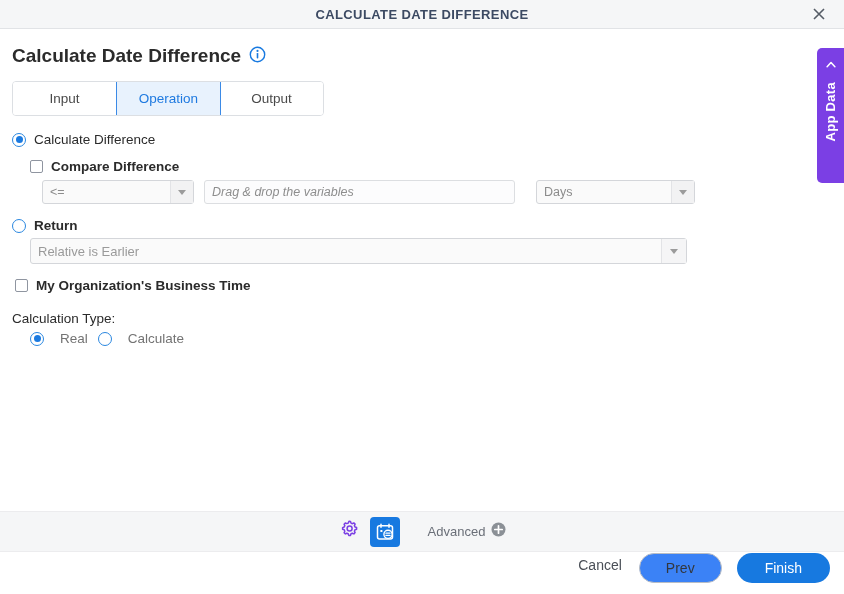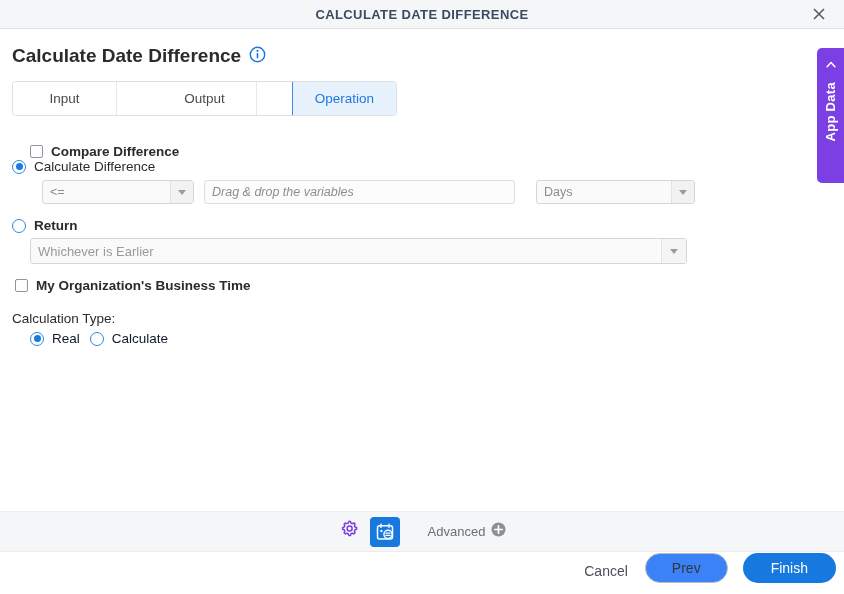--- a/index.html
+++ b/index.html
@@ -60,21 +60,20 @@
   .info-icon { display: block; cursor: pointer; }
 
   
   .tabs {
     margin: 14px 0 0 12px;
     display: inline-flex;
     border: 1px solid #dcdfe3;
     border-radius: 4px;
     background: #ffffff;
     overflow: hidden;
-    gap: 36px;
   }
   .tab {
     padding: 9px 0;
     width: 103px;
     text-align: center;
     font-size: 13.5px;
     color: #4a4a4a;
     cursor: pointer;
     background: #fff;
     border-right: 1px solid #e6e8eb;
@@ -210,21 +209,21 @@
     font-size: 13.5px;
     color: #2b2b2b;
   }
   .calc-opts {
     display: flex;
     align-items: center;
     margin: 5px 0 0 18px;
     gap: 10px;
   }
   .calc-opts .opt { display: flex; align-items: center; }
-  .calc-opts .opt .lbl { margin-left: 8px; color: #0f172a; font-size: 13.5px; }
+  .calc-opts .opt .lbl { margin-left: 16px; color: #737373; font-size: 13.5px; }
 
   
   .appdata {
     position: absolute;
     right: 0;
     top: 48px;
     width: 27px;
     height: 135px;
     background: #7b3fe4;
     border-radius: 5px 0 0 5px;
@@ -278,24 +277,24 @@
     align-items: center;
     gap: 6px;
     margin-left: 18px;
     cursor: pointer;
   }
   .advanced .atext { font-size: 13px; color: #6a6f78; }
 
   
   .footer {
     position: absolute;
-    right: 8px;
+    right: 14px;
     top: 553px;
     display: flex;
-    align-items: flex-end;
+    align-items: flex-start;
     gap: 15px;
   }
   .btn-cancel {
     font-size: 14px;
     color: #4a4f57;
     cursor: pointer;
     padding: 4px 2px;
   }
   .btn-prev {
     font-size: 14px;
@@ -341,35 +340,35 @@
       <circle cx="8.5" cy="8.5" r="7.2" fill="none" stroke="#1779e0" stroke-width="1.4"></circle>
       <circle cx="8.5" cy="4.9" r="1.05" fill="#1779e0"></circle>
       <rect x="7.7" y="6.9" width="1.6" height="5.6" rx="0.7" fill="#1779e0"></rect>
     </svg>
   </span>
 </div>
 
 
 <div class="tabs">
   <div class="tab">Input</div>
+  <div class="tab active">Operation</div>
   <div class="tab">Output</div>
-  <div class="tab active">Operation</div>
 </div>
 
 
 <div class="form">
+
+  <div class="row">
+    <span class="radio checked"></span>
+    <span class="lbl">Calculate Difference</span>
+  </div>
 
   <div class="row indent1" style="margin-top:12px;">
     <span class="checkbox"></span>
     <span class="lbl bold">Compare Difference</span>
-  </div>
-
-  <div class="row">
-    <span class="radio checked"></span>
-    <span class="lbl">Calculate Difference</span>
   </div>
 
   <div class="control-row">
     <div class="select op-select">
       <div class="val">&lt;=</div>
       <div class="arrow">
           <i></i>
         </div>
     </div>
     <div class="textinput dnd-input" title="Drag &amp; drop the variables">
@@ -382,21 +381,21 @@
         </div>
     </div>
   </div>
 
   <div class="row" style="margin-top:14px;">
     <span class="radio"></span>
     <span class="lbl bold">Return</span>
   </div>
 
   <div class="select wide return-select">
-    <div class="val">Whichever is Earlier</div>
+    <div class="val">Relative is Earlier</div>
     <div class="arrow">
         <i></i>
       </div>
   </div>
 
   <div class="row" style="margin-top:14px;margin-left:3px;">
     <span class="checkbox"></span>
     <span class="lbl bold">My Organization's Business Time</span>
   </div>
 

